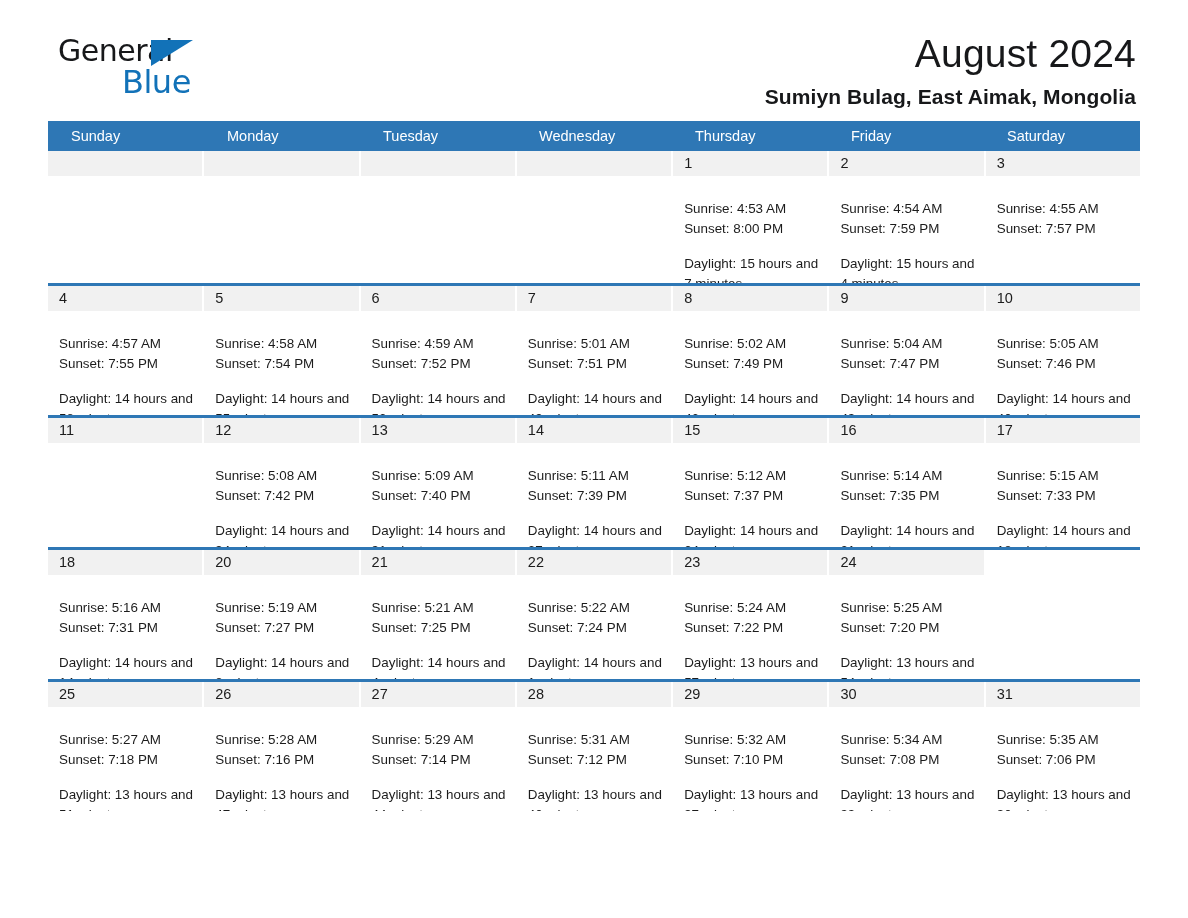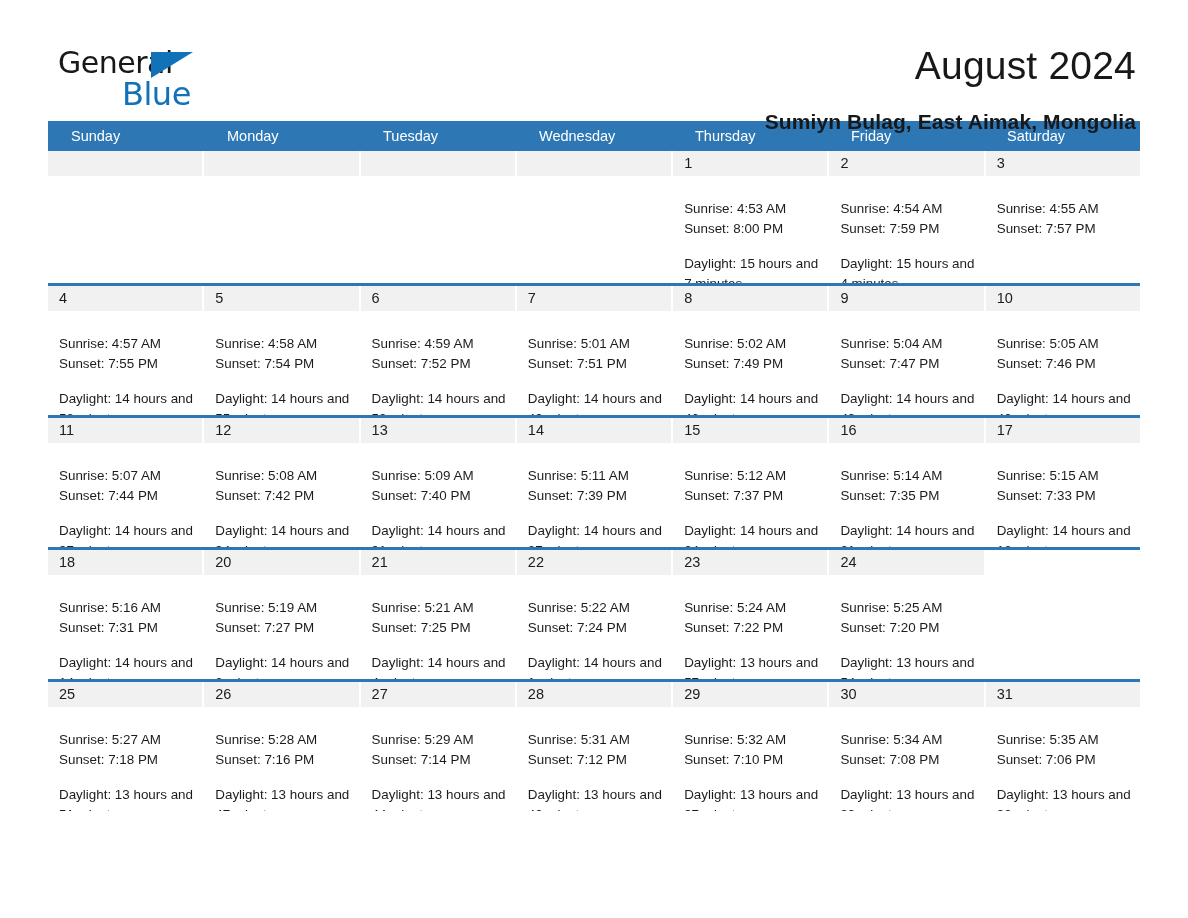--- a/index.html
+++ b/index.html
@@ -21,21 +21,21 @@
     height: 918px;
     box-sizing: border-box;
     padding: 0 48px;
   }
 
   
   .top {
     display: flex;
     align-items: flex-start;
     justify-content: space-between;
-    padding-top: 46px;
+    padding-top: 34px;
     height: 104px;
     box-sizing: border-box;
   }
   .logo {
     position: relative;
     width: 150px;
     height: 66px;
     line-height: 1;
     user-select: none;
   }
@@ -73,21 +73,21 @@
     padding-right: 4px;
   }
   .cal-title {
     font-size: 39px;
     font-weight: 400;
     color: #17181a;
     line-height: 1.05;
     letter-spacing: 0.2px;
   }
   .cal-subtitle {
-    margin-top: 23px;
+    margin-top: 10px;
     font-size: 21px;
     font-weight: 700;
     color: #17181a;
     letter-spacing: 0.1px;
   }
 
   
   .calendar {
     margin-top: 17px;
     width: 1092px;
@@ -274,25 +274,20 @@
             <div class="info">
               <div>Sunrise: 5:05 AM</div>
               <div>Sunset: 7:46 PM</div>
               <div class="daylight">Daylight: 14 hours and 40 minutes.</div>
             </div>
           </div>
         </div>
         <div class="week">
           <div class="cell">
             <div class="daynum">11</div>
-            <div class="info">
-              <div>Sunrise: 5:07 AM</div>
-              <div>Sunset: 7:44 PM</div>
-              <div class="daylight">Daylight: 14 hours and 37 minutes.</div>
-            </div>
           </div>
           <div class="cell">
             <div class="daynum">12</div>
             <div class="info">
               <div>Sunrise: 5:08 AM</div>
               <div>Sunset: 7:42 PM</div>
               <div class="daylight">Daylight: 14 hours and 34 minutes.</div>
             </div>
           </div>
           <div class="cell">

